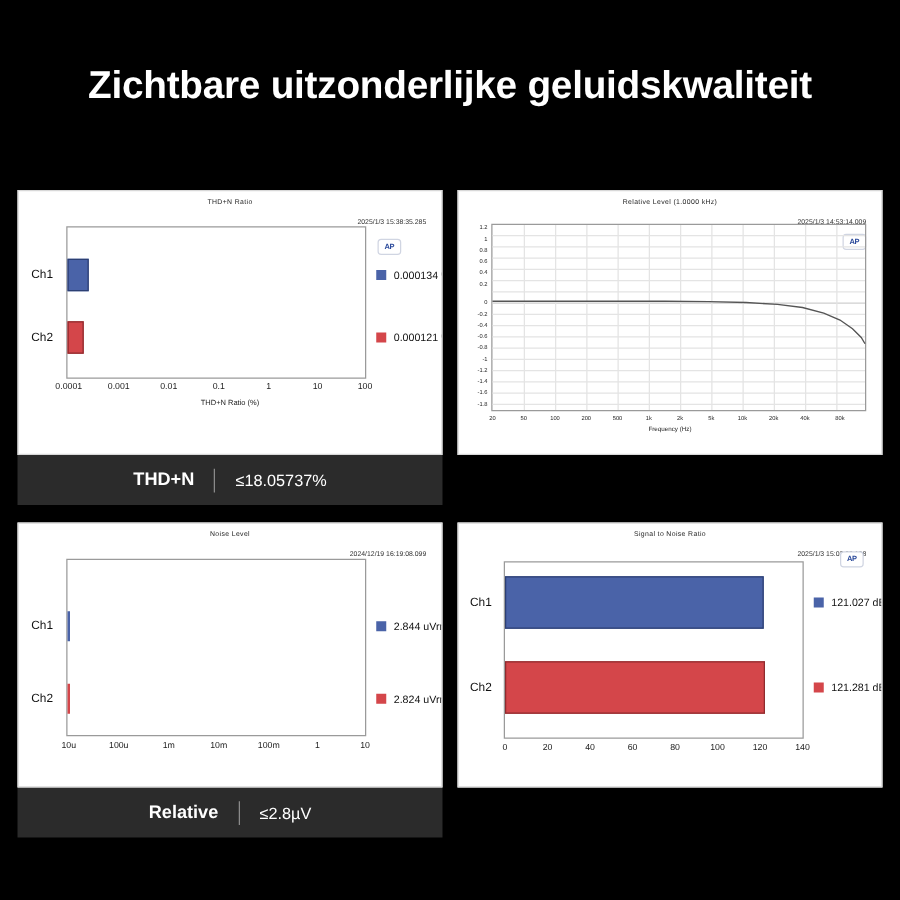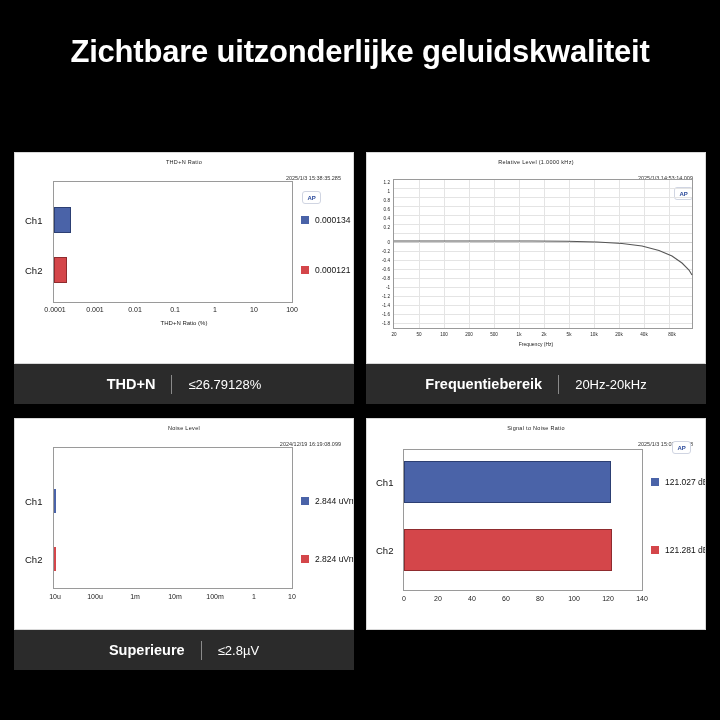--- a/index.html
+++ b/index.html
@@ -20,21 +20,21 @@
     position: relative;
     background: #000000;
     box-sizing: border-box;
   }
   
   .header {
     padding: 34px 20px 20px 20px;
     text-align: center;
   }
   .header h1 {
-    margin: 0;
+    margin: 16px;
     font-size: 31px;
     font-weight: bold;
     letter-spacing: -0.2px;
     color: #ffffff;
     line-height: 1.15;
   }
   .header h2 {
     margin: 14px 0 0 0;
     font-size: 18px;
     font-weight: normal;
@@ -235,21 +235,21 @@
         <div class="tick-x" style="left:160px; top:153px;">0.1</div>
         <div class="tick-x" style="left:200px; top:153px;">1</div>
         <div class="tick-x" style="left:239px; top:153px;">10</div>
         <div class="tick-x" style="left:277px; top:153px;">100</div>
 
         <div class="axis-caption" style="top:167px;">THD+N Ratio (%)</div>
       </div>
       <div class="label-bar">
         <span class="name">THD+N</span>
         <span class="sep"></span>
-        <span class="value">≤26.79128%</span>
+        <span class="value">≤18.05737%</span>
       </div>
     </div>
 
     <div class="card">
       <div class="plot">
         <div class="plot-title">Relative Level (1.0000 kHz)</div>
         <div class="plot-stamp">2025/1/3 14:53:14.009</div>
         <div class="ap-logo" style="top:34px; right:12px;">AP</div>
 
         <div class="axes full" style="left:26px; top:26px; width:300px; height:150px;"></div>
@@ -312,25 +312,20 @@
         <div class="tick-x small" style="left:152px; top:179px;">1k</div>
         <div class="tick-x small" style="left:177px; top:179px;">2k</div>
         <div class="tick-x small" style="left:202px; top:179px;">5k</div>
         <div class="tick-x small" style="left:227px; top:179px;">10k</div>
         <div class="tick-x small" style="left:252px; top:179px;">20k</div>
         <div class="tick-x small" style="left:277px; top:179px;">40k</div>
         <div class="tick-x small" style="left:305px; top:179px;">80k</div>
 
         <div class="axis-caption" style="top:188px; font-size:5px;">Frequency (Hz)</div>
       </div>
-      <div class="label-bar">
-        <span class="name">Frequentiebereik</span>
-        <span class="sep"></span>
-        <span class="value">20Hz-20kHz</span>
-      </div>
     </div>
 
     <div class="card">
       <div class="plot">
         <div class="plot-title">Noise Level</div>
         <div class="plot-stamp">2024/12/19 16:19:08.099</div>
 
         <div class="axes full" style="left:38px; top:28px; width:240px; height:142px;"></div>
 
         <div class="hbar" style="left:39px; top:70px; width:2px; height:24px; background:#4a63a8;"></div>
@@ -350,21 +345,21 @@
 
         <div class="tick-x" style="left:40px; top:174px;">10u</div>
         <div class="tick-x" style="left:80px; top:174px;">100u</div>
         <div class="tick-x" style="left:120px; top:174px;">1m</div>
         <div class="tick-x" style="left:160px; top:174px;">10m</div>
         <div class="tick-x" style="left:200px; top:174px;">100m</div>
         <div class="tick-x" style="left:239px; top:174px;">1</div>
         <div class="tick-x" style="left:277px; top:174px;">10</div>
       </div>
       <div class="label-bar">
-        <span class="name">Superieure</span>
+        <span class="name">Relative</span>
         <span class="sep"></span>
         <span class="value">≤2.8µV</span>
       </div>
     </div>
 
     <div class="card">
       <div class="plot">
         <div class="plot-title">Signal to Noise Ratio</div>
         <div class="plot-stamp">2025/1/3 15:02:08.198</div>
         <div class="ap-logo" style="top:22px; right:14px;">AP</div>

